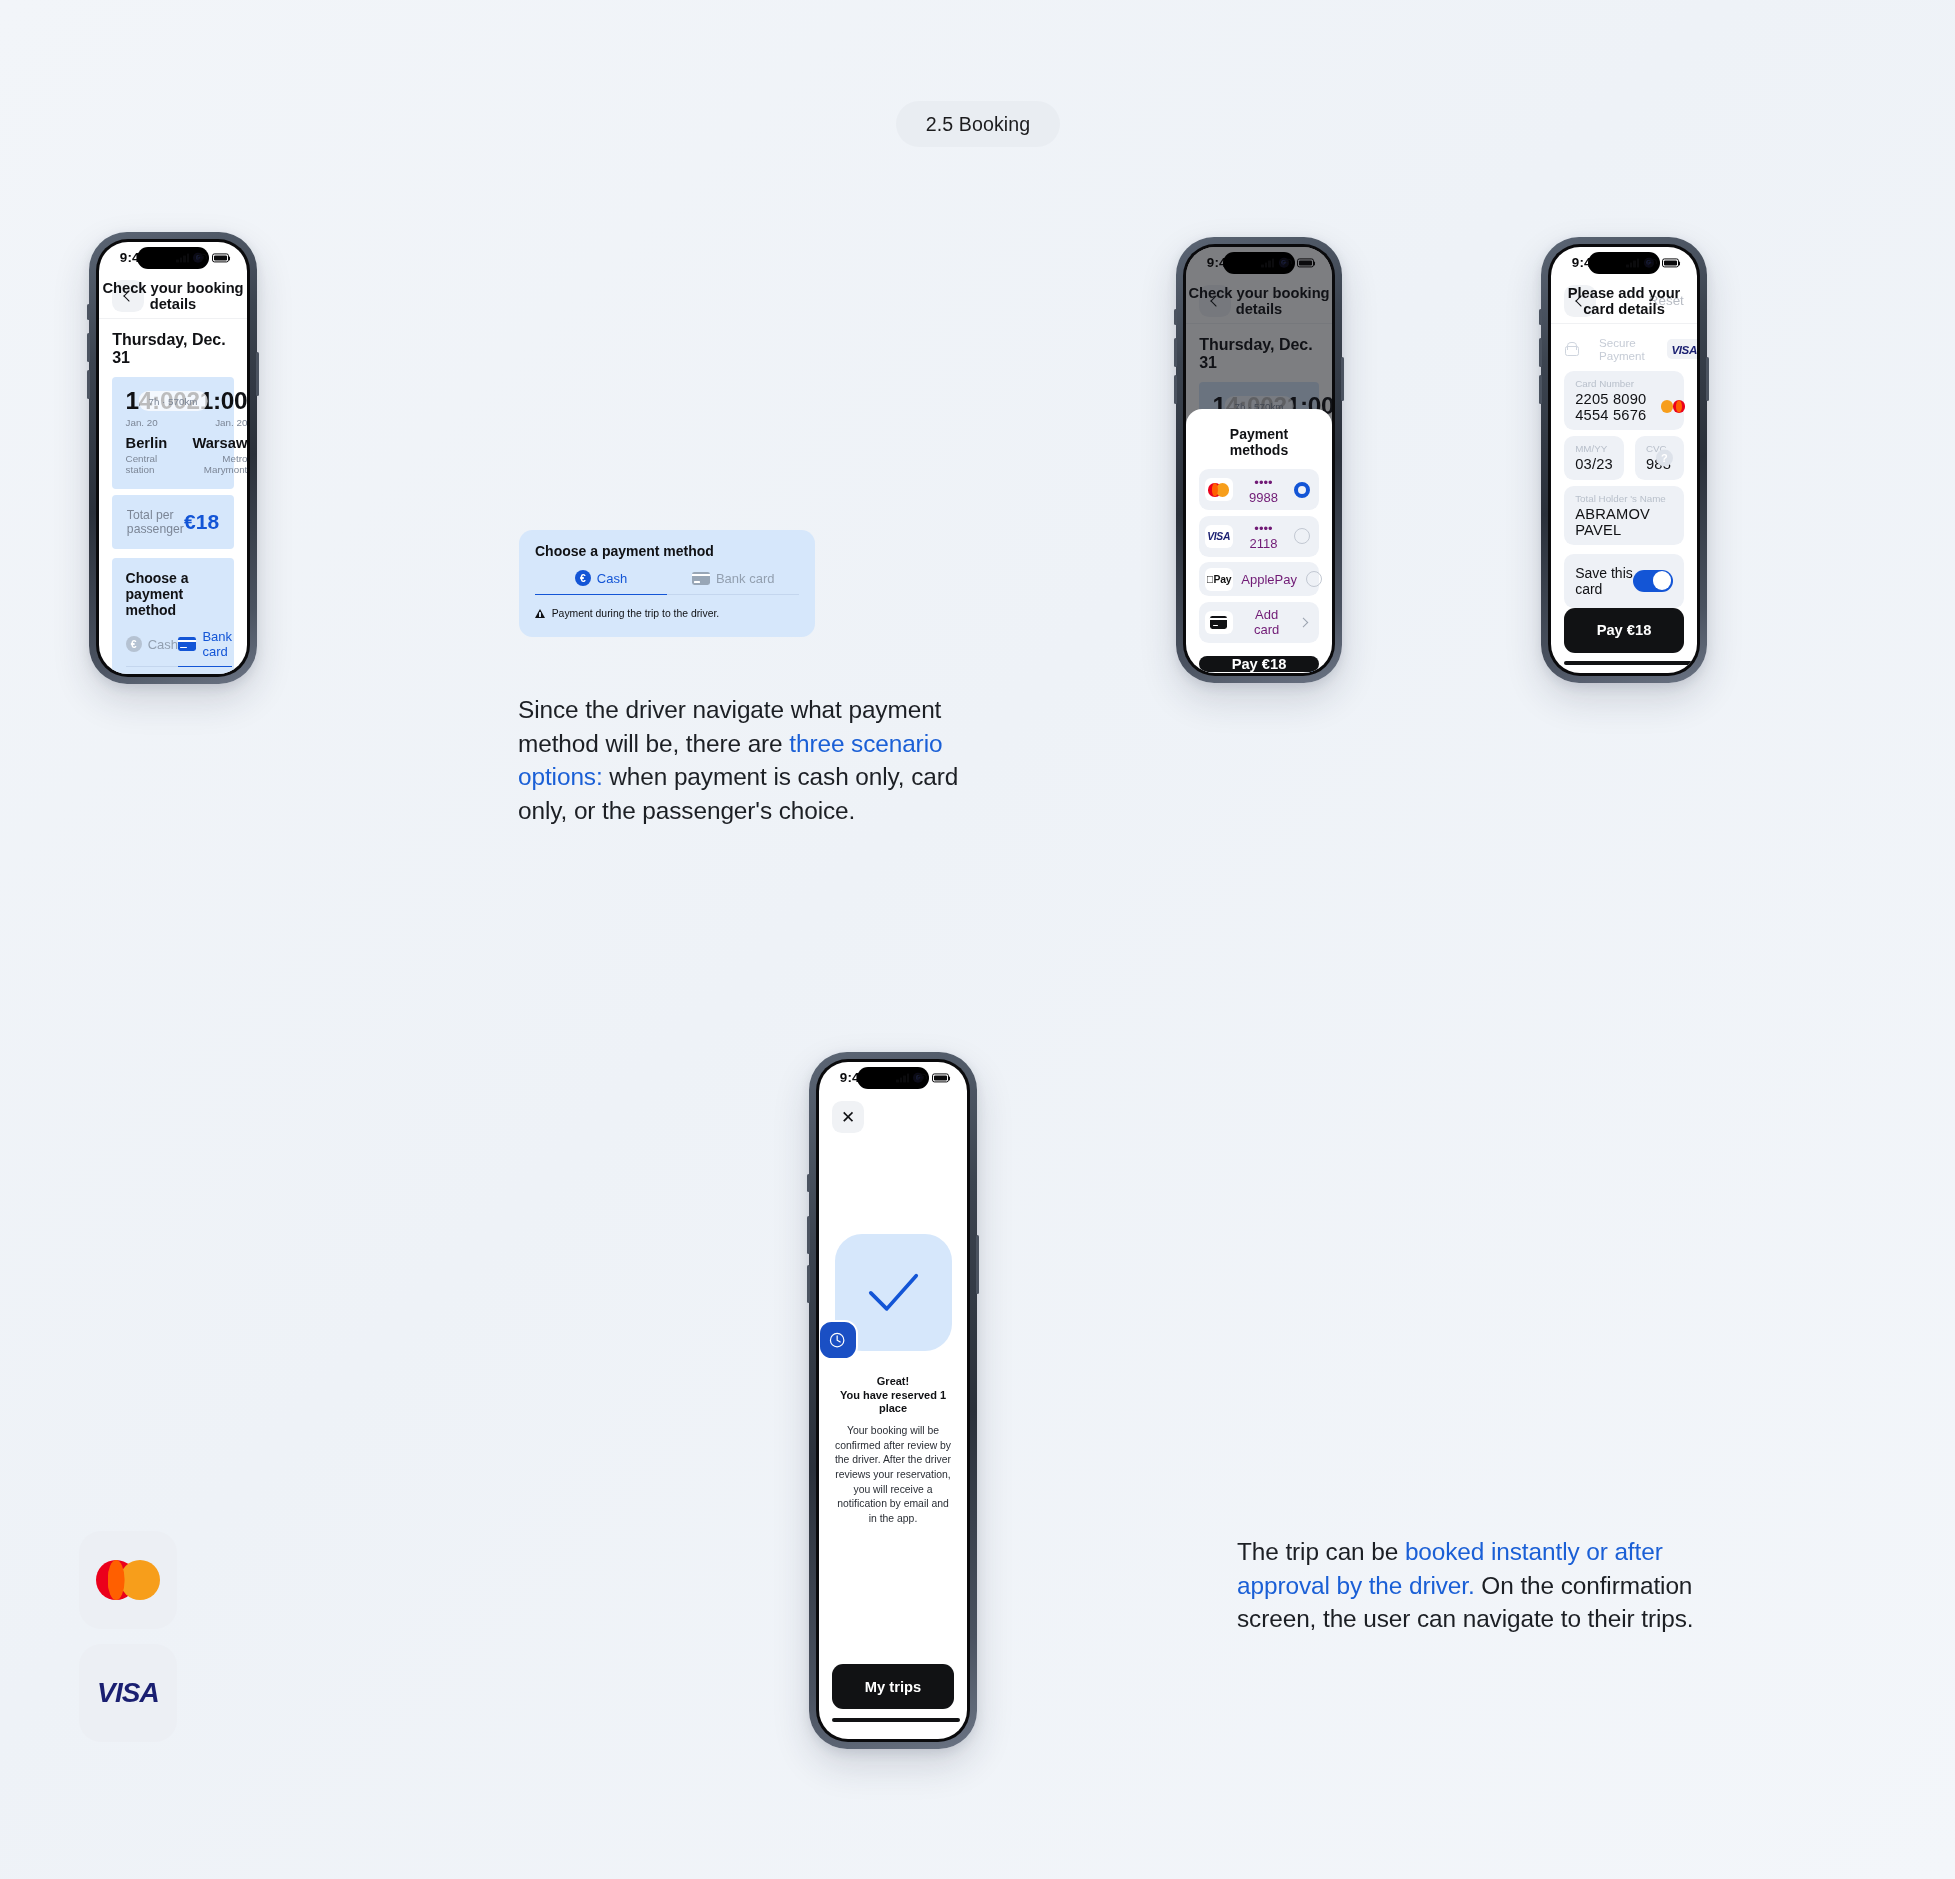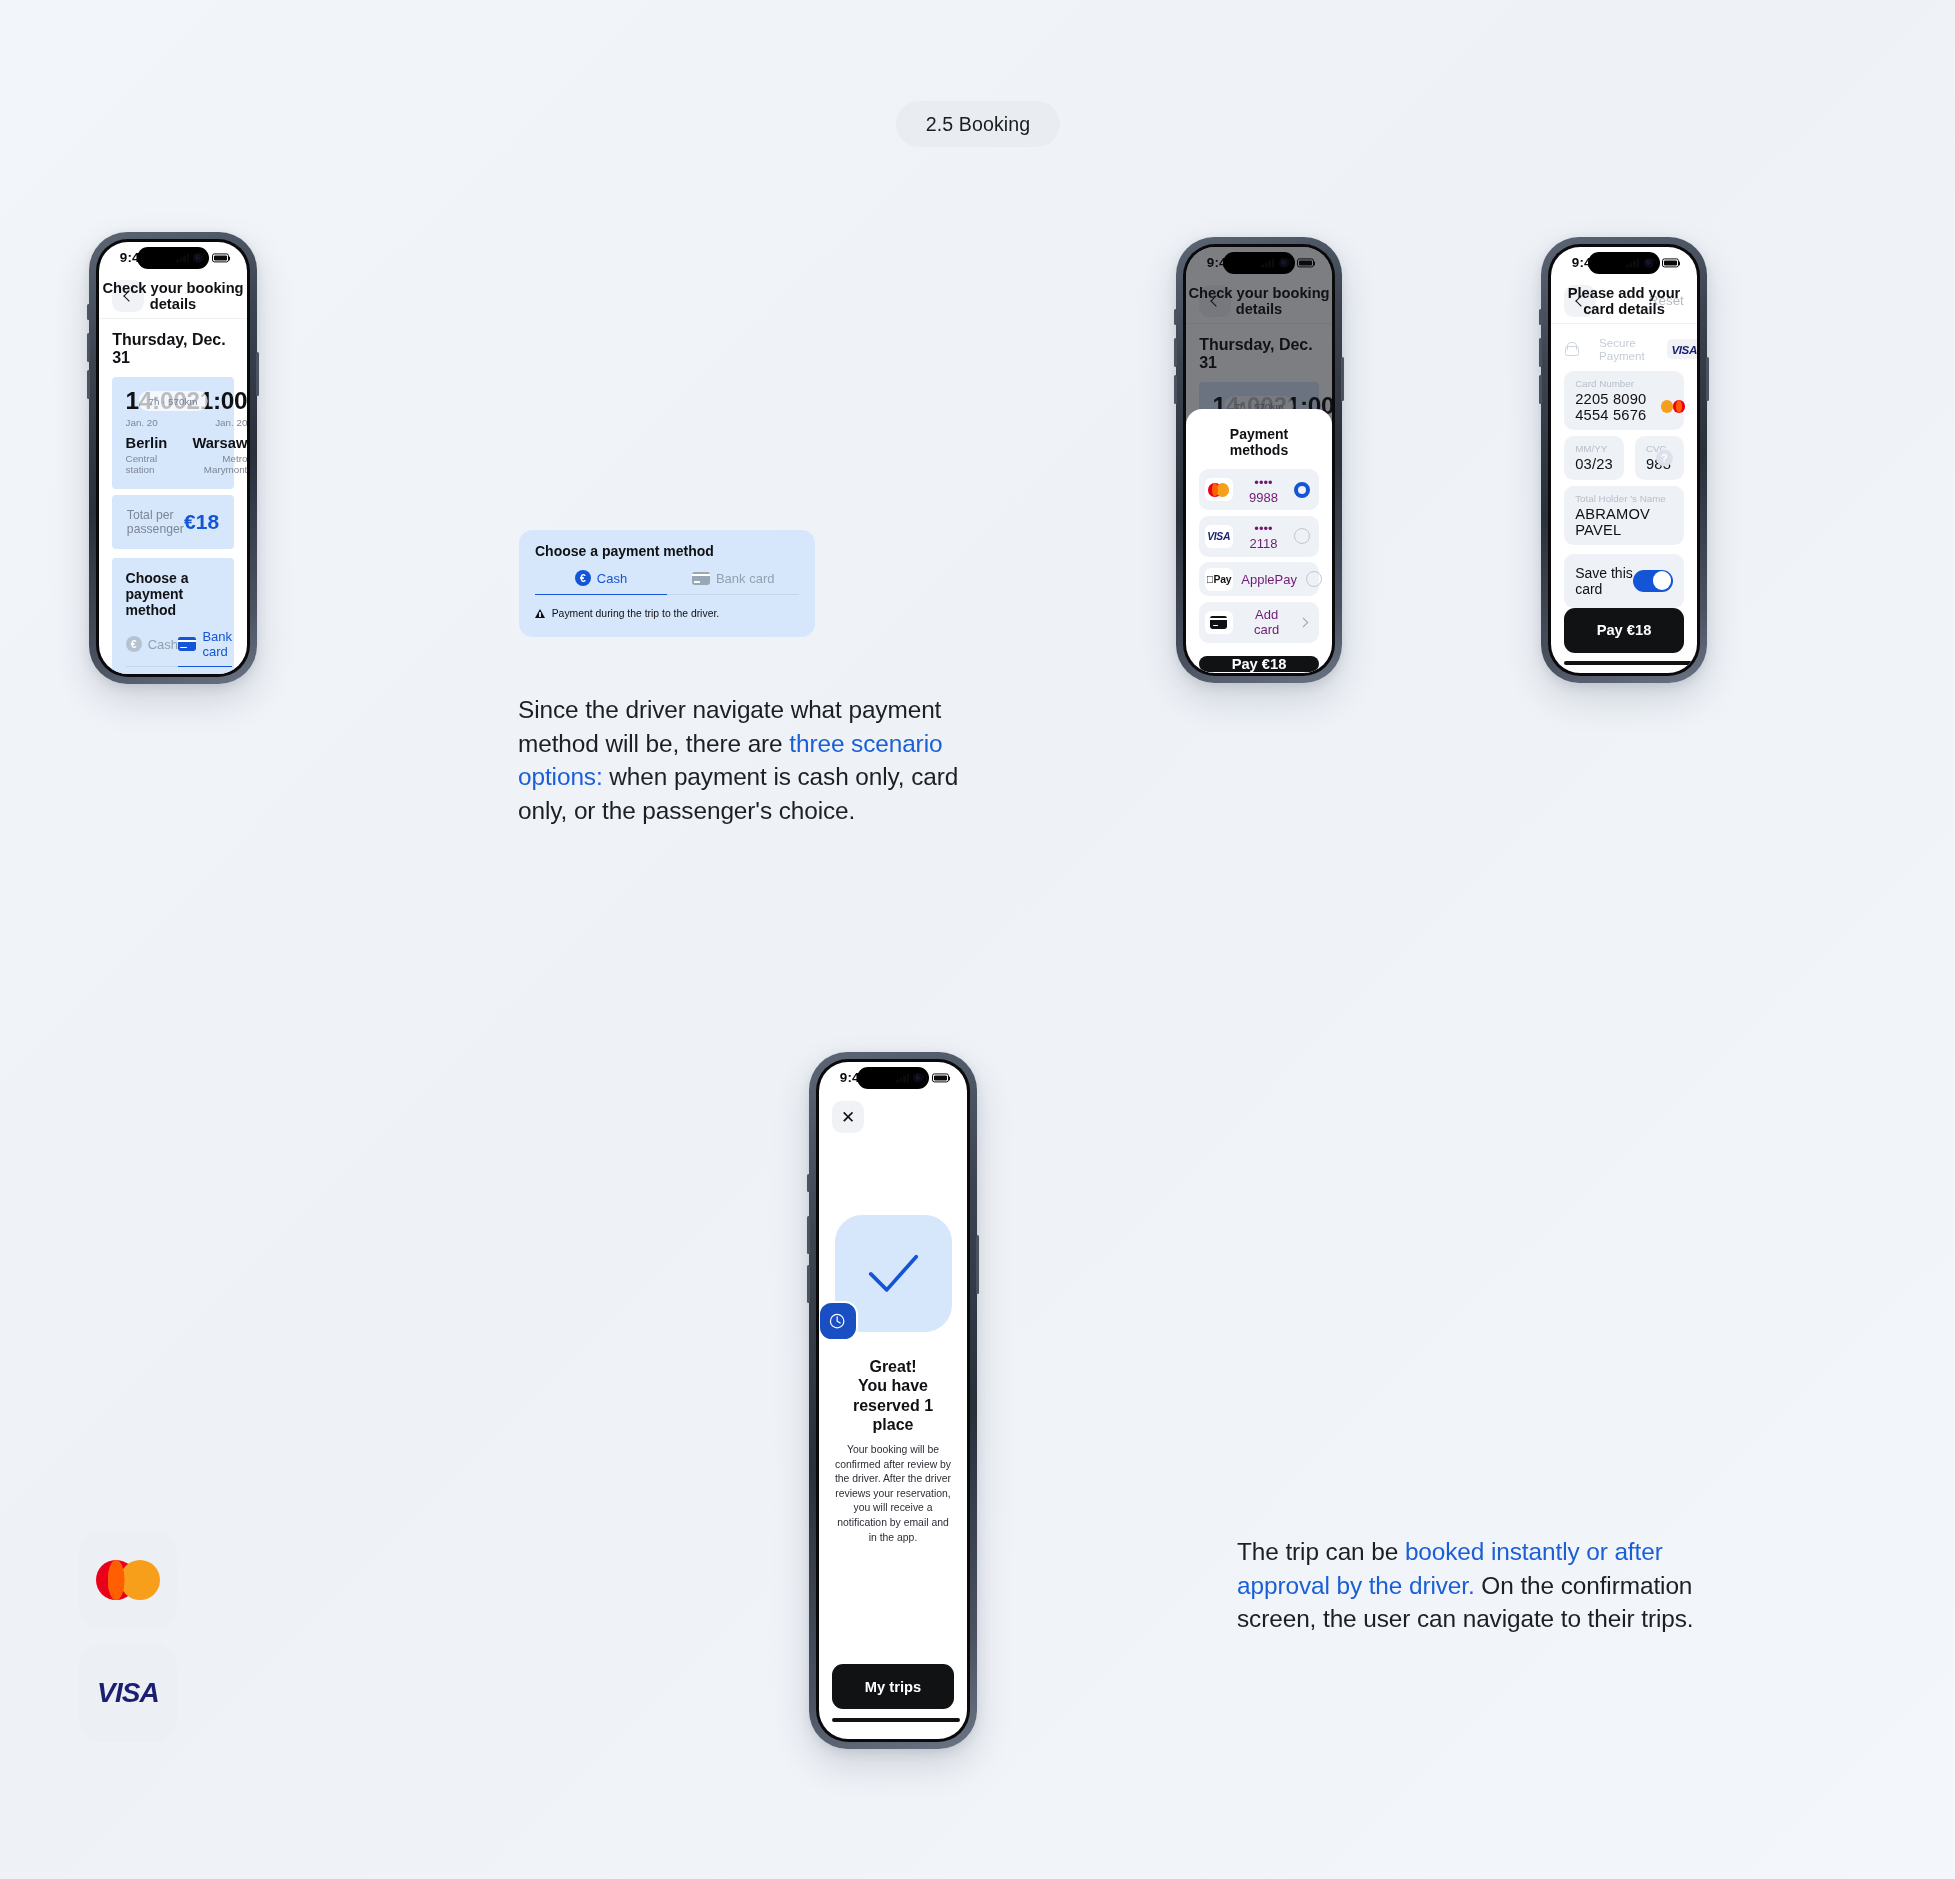--- a/index.html
+++ b/index.html
@@ -231,21 +231,21 @@
   .xg { font-size:17px; color:#101114; line-height:1; }
   .succ-mid { flex:1; display:flex; flex-direction:column; align-items:center; justify-content:center; margin-top:-37px;}
   .succ-illu { position:relative; width: 117px; height: 117px; margin-bottom: 24.4px;}
   .illu-sq { width:117px;height:117px;border-radius:27px;background:#d6e7fb; }
   .illu-ck { position:absolute; left:32px; top:38px; }
   .illu-badge {
     position:absolute; left:-17px; bottom:-8.6px; width:40px;height:40px;border-radius:13.4px;
     background:#1a4fc4; display:flex;align-items:center;justify-content:center;
     border: 2.4px solid #fff;
   }
-  .succ-h { font-size:16px; font-weight:700; color:#101114; text-align:center; line-height:1.22; }
+  .succ-h { font-size:11px; font-weight:700; color:#101114; text-align:center; line-height:1.22; }
   .succ-p { font-size:10.4px; line-height:1.4; color:#2a2e35; text-align:center; margin-top: 8.6px; max-width: 263px;}
 
   
   .brand-tile {
     position:absolute; width: 98px; height:98px; border-radius: 22px; background:#eceff4;
     display:flex; align-items:center; justify-content:center;
   }
   .mc-big { position:relative; width:64px;height:40px; }
   .mc-big i { position:absolute;top:0;width:40px;height:40px;border-radius:50%; }
   .mc-big i.r{left:0;background:#eb001b;}

